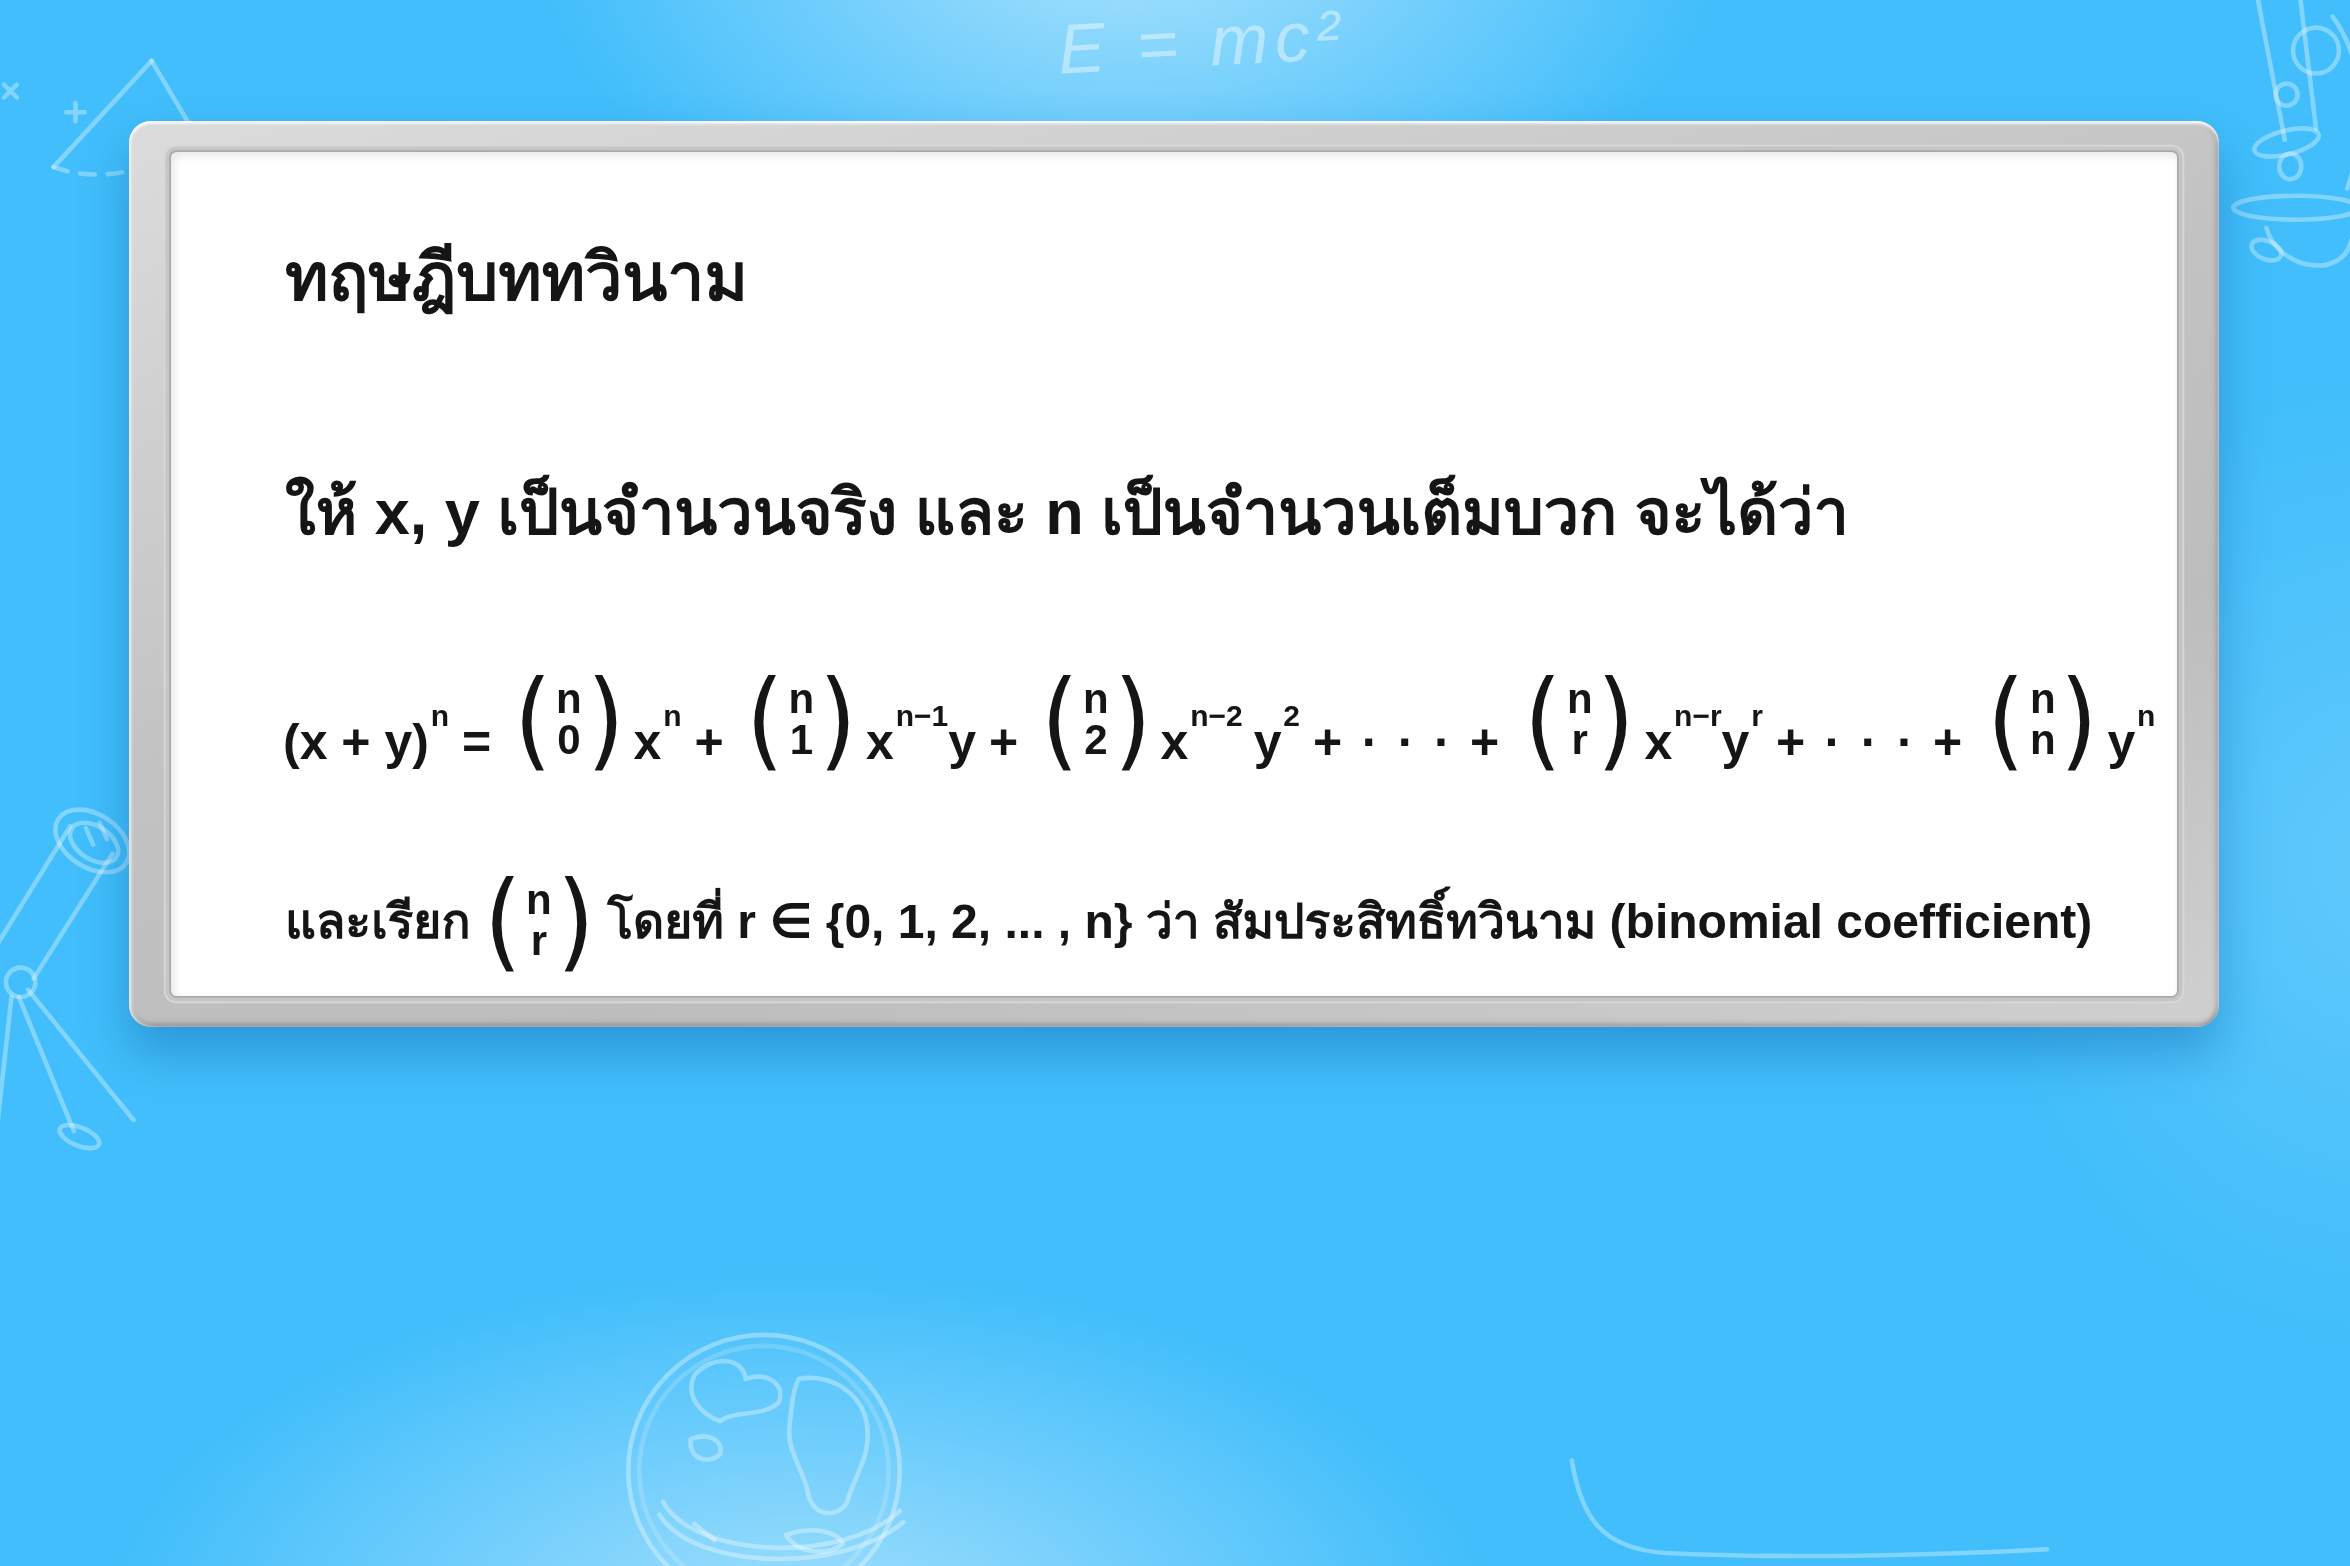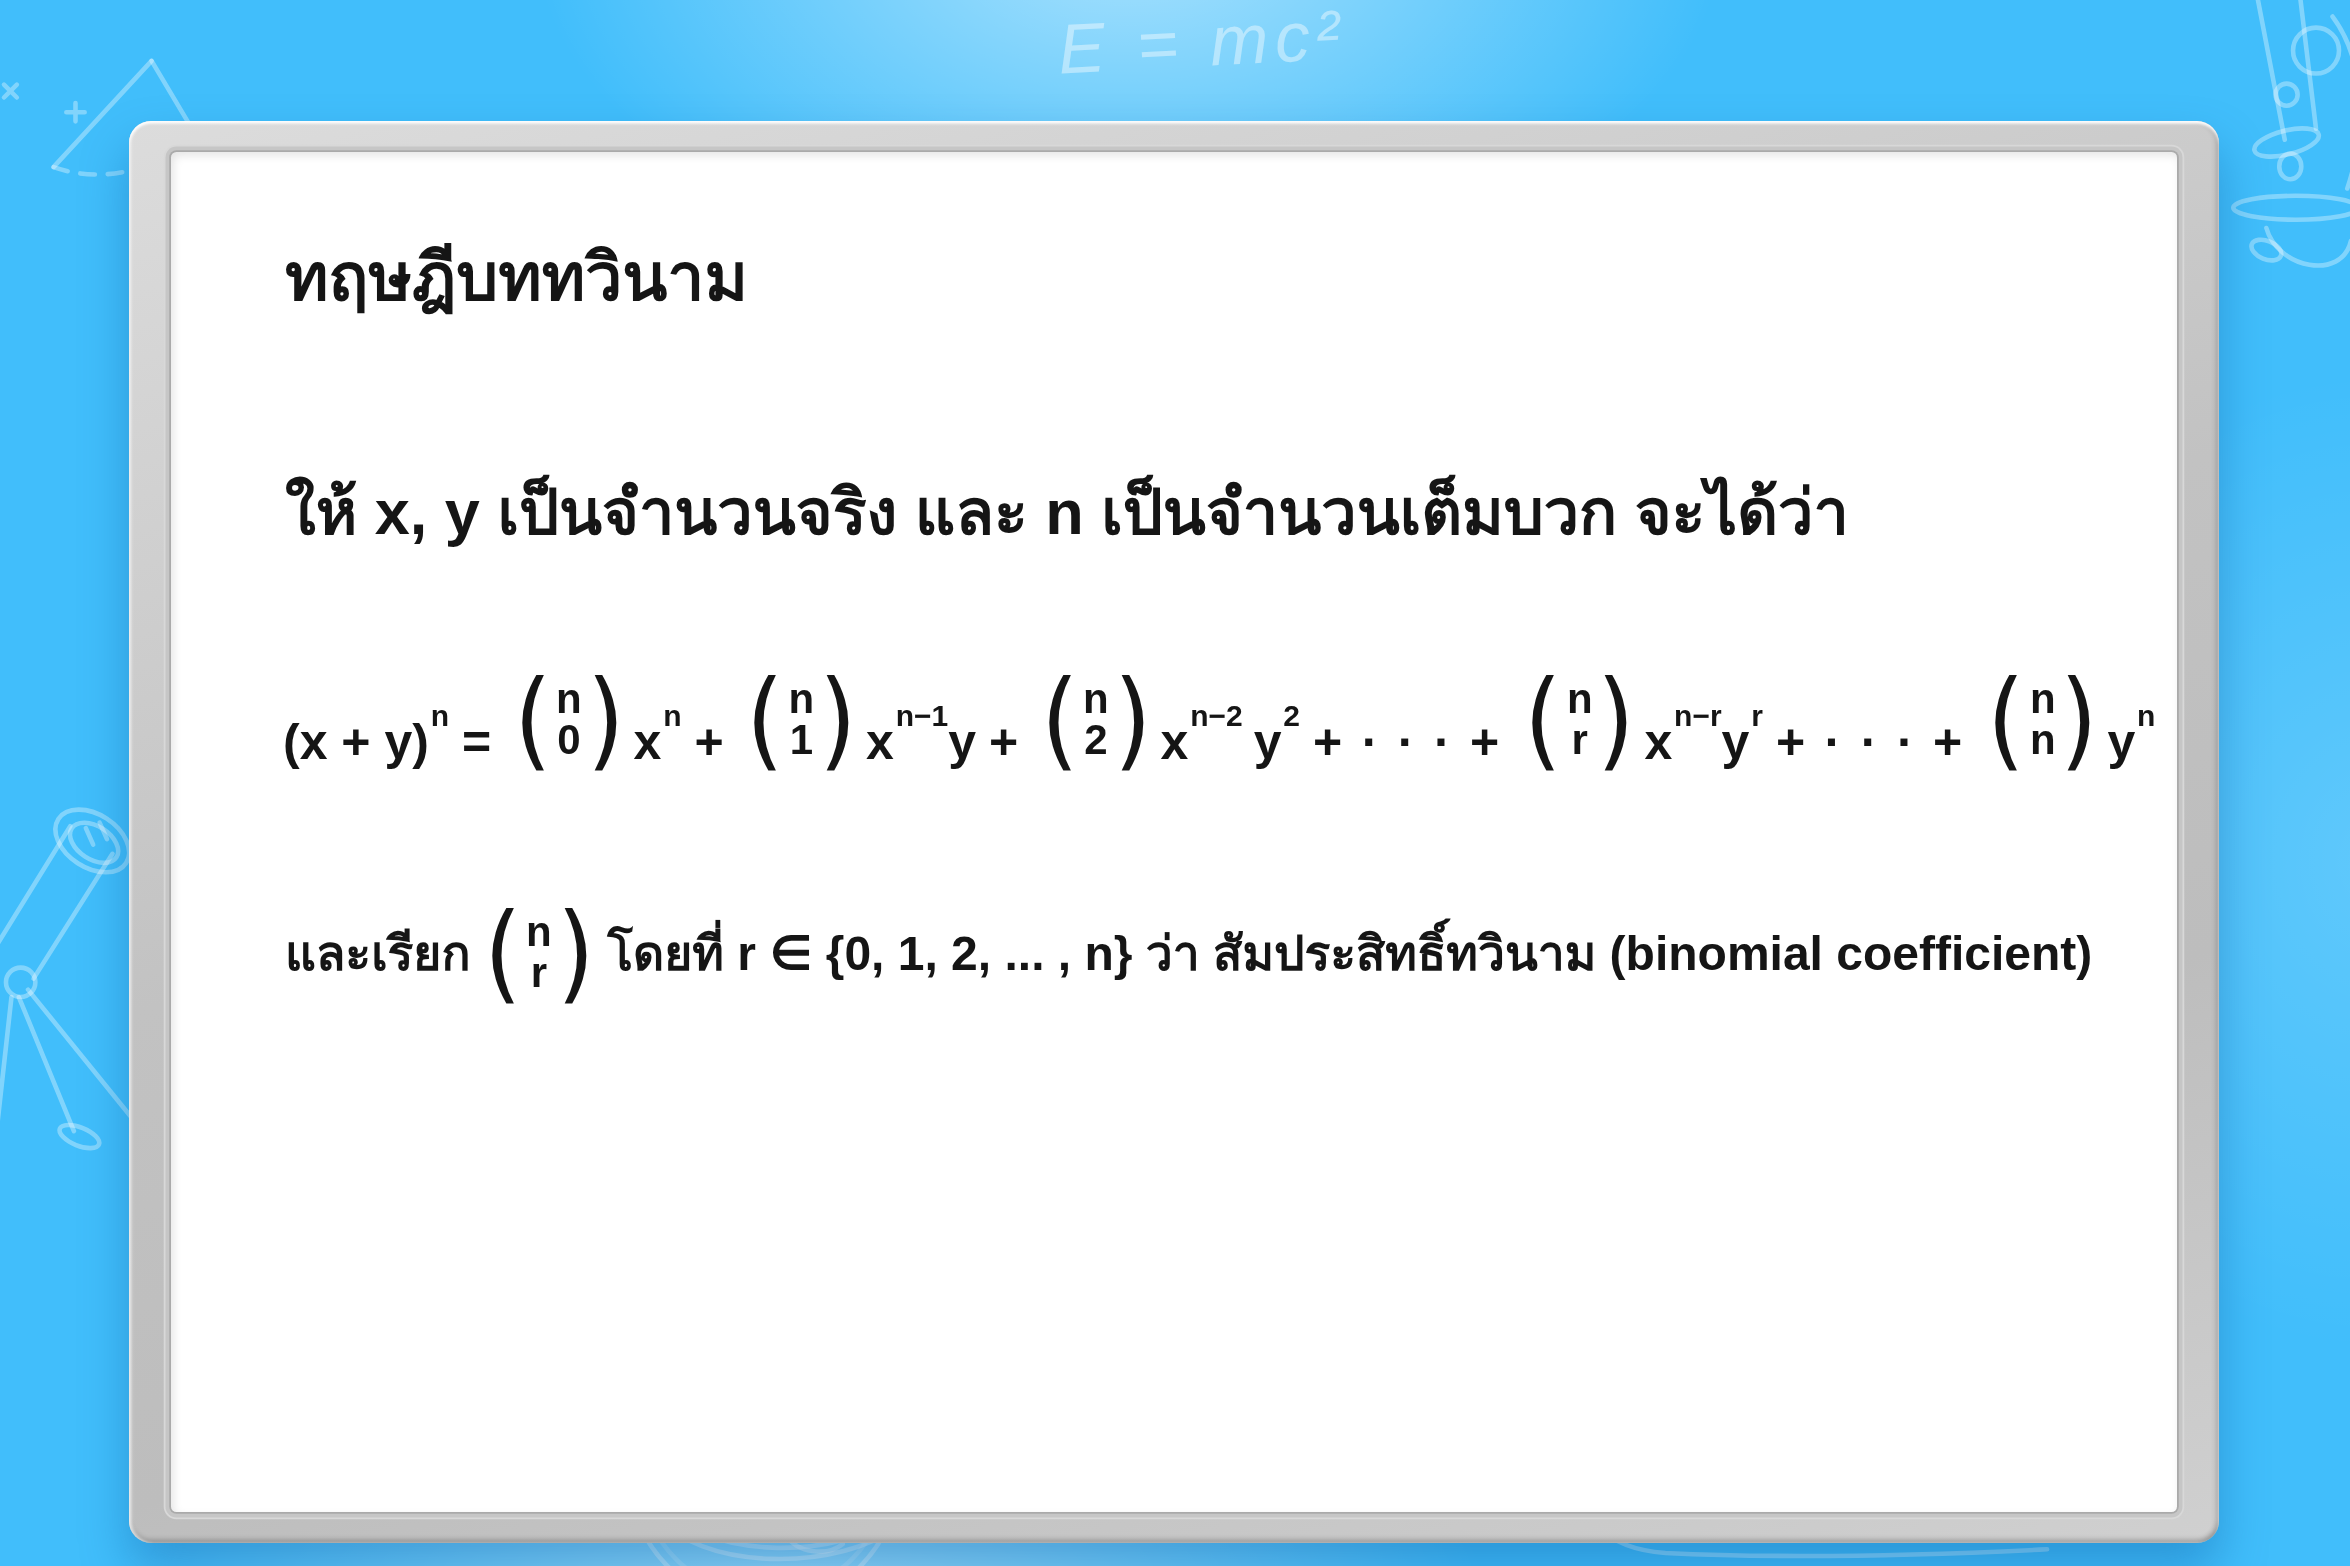--- a/index.html
+++ b/index.html
@@ -15,38 +15,38 @@
   .doodle{position:absolute;pointer-events:none;}
   .doodle path,.doodle circle,.doodle ellipse,.doodle line{
     fill:none;stroke:rgba(255,255,255,.34);stroke-width:5;stroke-linecap:round;stroke-linejoin:round;
   }
   .emc{
     position:absolute;left:1058px;top:1.8px;font-size:70px;font-style:italic;font-weight:400;
     color:rgba(255,255,255,.42);transform:rotate(-3deg);letter-spacing:6.4px;white-space:nowrap;
   }
   
   .frame{
-    position:absolute;left:129px;top:121px;width:2090px;height:1422px;border-radius:22px;
+    position:absolute;left:129px;top:121px;width:2090px;height:906px;border-radius:22px;
     background:linear-gradient(165deg,#dcdcdc 0%,#c2c2c2 45%,#bdbdbd 70%,#d0d0d0 100%);
     box-shadow:0 26px 48px rgba(8,88,158,.38),
                inset 0 2.8px 2.8px rgba(255,255,255,.95),
                inset 2.8px 0 2.8px rgba(255,255,255,.6),
                inset 0 -3.7px 5.5px rgba(0,0,0,.20),
                inset -3.7px 0 5.5px rgba(0,0,0,.12);
   }
   .board{
     position:absolute;left:42px;top:31px;right:42px;bottom:31px;background:#ffffff;border-radius:5.5px;
     box-shadow:0 0 0 1.8px #aaaaaa, 0 0 0 5.5px #c6c6c6, 0 0 0 7.3px #d8d8d8,
                inset 2.8px 3.7px 8.3px rgba(0,0,0,.10);
   }
   .title{position:absolute;left:114px;top:84px;font-size:66px;font-weight:800;line-height:1.25;}
   .intro{position:absolute;left:114px;top:320px;font-size:63px;font-weight:700;line-height:1.3;white-space:nowrap;}
   .fline{position:absolute;left:112px;top:459px;height:156px;display:flex;align-items:flex-end;
          font-size:50px;font-weight:700;white-space:nowrap;}
-  .nline{position:absolute;left:114px;top:718px;height:165px;display:flex;align-items:center;
+  .nline{position:absolute;left:114px;top:686px;height:165px;display:flex;align-items:center;
          font-size:48px;font-weight:700;white-space:nowrap;}
   .term{display:inline-flex;align-items:flex-start;line-height:1;}
   .sup{display:inline-block;font-size:.60em;transform:translateY(-.52em);margin-left:1.8px;font-weight:700;}
   .tail{margin-left:11px;}
   .op{margin:0 13px;line-height:1;}
   .dots{letter-spacing:2.8px;}
   .binom{display:inline-flex;align-items:center;margin:0 7.3px;}
   .binom .p{font-size:107px;font-weight:400;line-height:.9;font-family:"DejaVu Sans",sans-serif;transform:scaleX(.9);}
   .binom .stack{display:inline-flex;flex-direction:column;align-items:center;line-height:.98;
                 font-size:42px;font-weight:800;padding:0 2.8px;}

